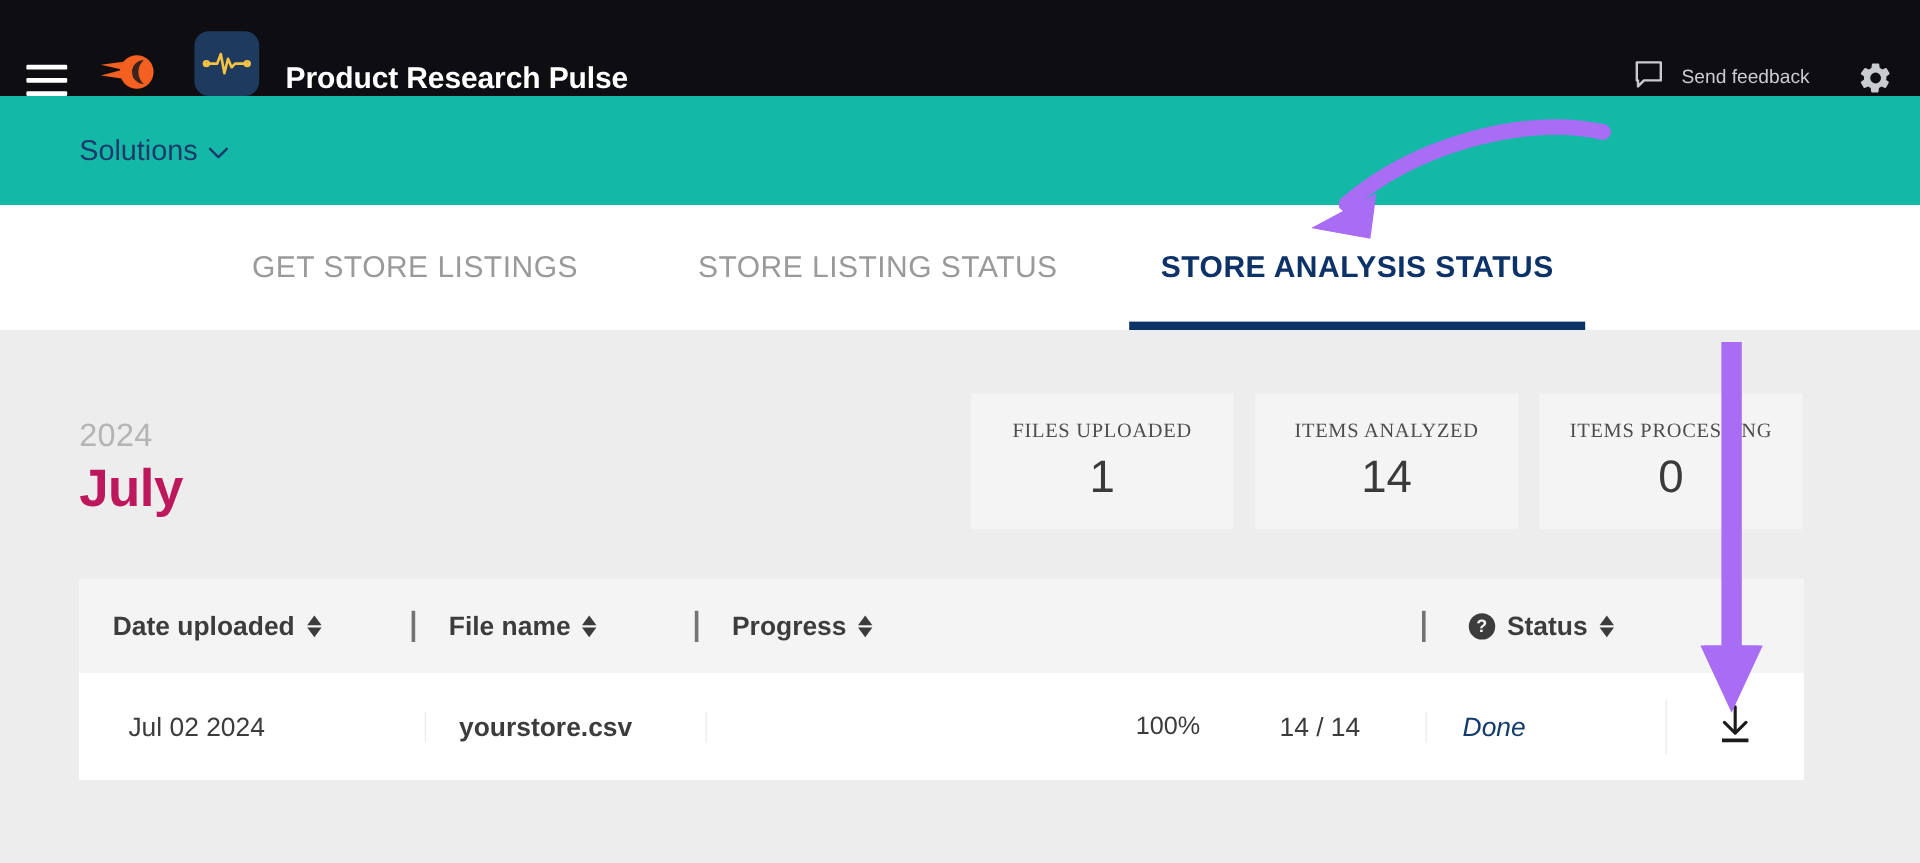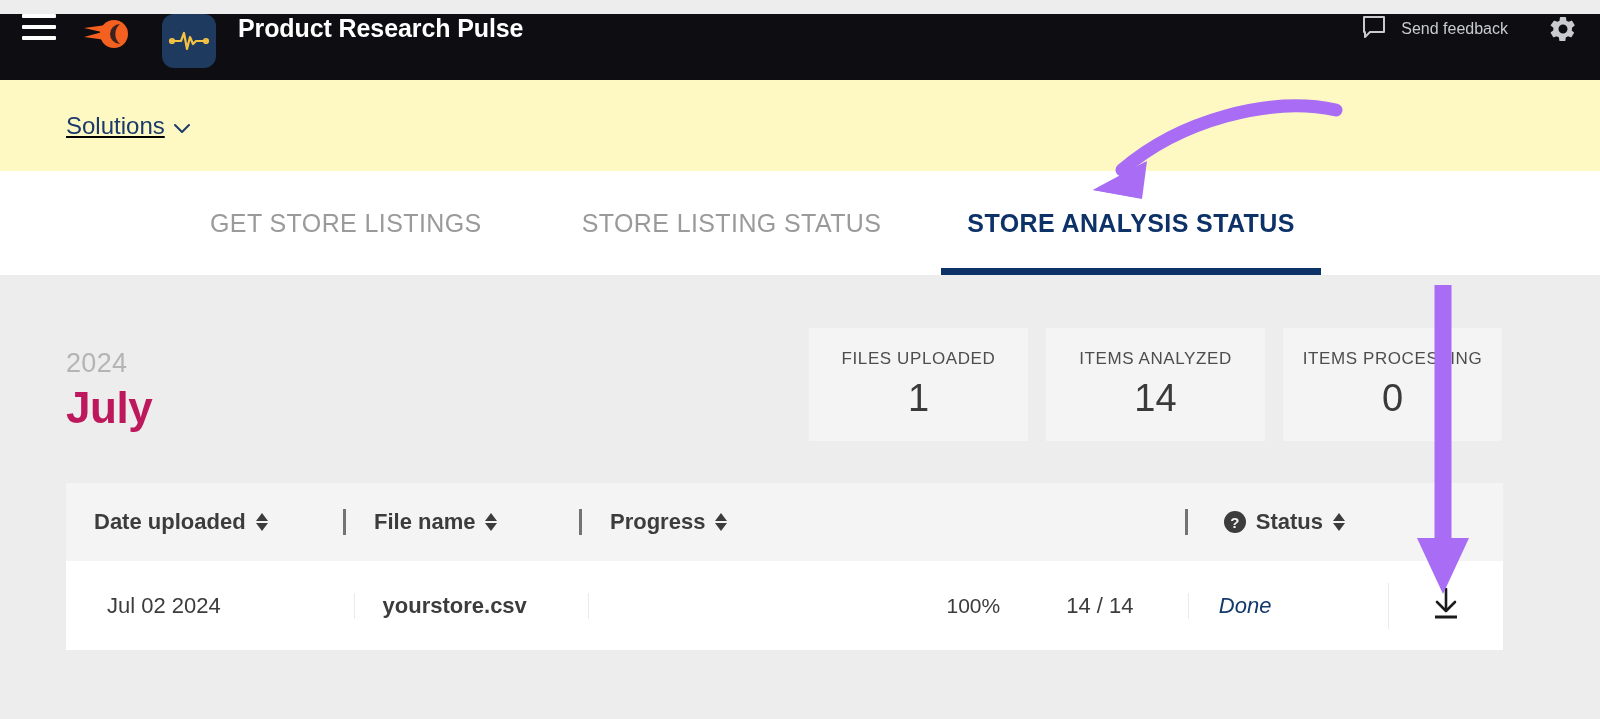--- a/index.html
+++ b/index.html
@@ -11,22 +11,21 @@
     background: #ededed;
   }
 
   
   .topbar {
     position: absolute;
     top: 0; left: 0;
     width: 1600px; height: 80px;
     background: #0d0d12;
     display: flex;
-    align-items: flex-start;
-    margin-top: 14px;
+    align-items: flex-end;
   }
   .hamburger {
     width: 34px; height: 26px;
     margin-left: 22px;
     display: flex; flex-direction: column; justify-content: space-between;
     cursor: pointer;
   }
   .hamburger span { display: block; height: 4px; background: #ffffff; border-radius: 1px; }
 
   .semrush-logo { margin-left: 26px; width: 52px; height: 40px; display: flex; align-items: center; }
@@ -58,22 +57,22 @@
     font-size: 16px;
     cursor: pointer;
   }
   .gear { margin-left: 40px; cursor: pointer; display:flex; }
 
   
   .breadcrumb-bar {
     position: absolute;
     top: 80px; left: 0;
     width: 1600px; height: 91px;
-    background: #fef9c3;
-    display: flex; align-items: center; text-decoration: underline;
+    background: #14b8a6;
+    display: flex; align-items: center;
   }
   .solutions {
     margin-left: 66px;
     display: flex; align-items: center; gap: 8px;
     color: #1b3a6b;
     font-size: 24px;
     cursor: pointer;
   }
 
   
@@ -122,21 +121,21 @@
   .month-block { position: absolute; left: 66px; top: 73px; }
   .year { font-size: 27px; color: #b4b4b4; letter-spacing: 0.3px; }
   .month { font-size: 44px; color: #be185d; font-weight: bold; margin-top: 4px; letter-spacing: -0.4px; }
 
   .stat-cards { position: absolute; right: 98px; top: 53px; display: flex; gap: 18px; }
   .stat-card {
     width: 219px; height: 113px;
     background: #f4f4f4;
     display: flex; flex-direction: column; align-items: center; justify-content: center;
   }
-  .stat-label { font-size: 17px; color: #4d4d4d; letter-spacing: 0.6px; white-space: nowrap; }
+  .stat-label { font-size: 17px; color: #4d4d4d; letter-spacing: 0.6px; white-space: nowrap; font-family: Liberation Serif, serif; }
   .stat-value { font-size: 38px; color: #3a3a3a; margin-top: 8px; font-weight: 300; }
 
   
   .table {
     position: absolute;
     left: 66px; top: 208px;
     width: 1437px;
     background: #ffffff;
   }
   .thead {

